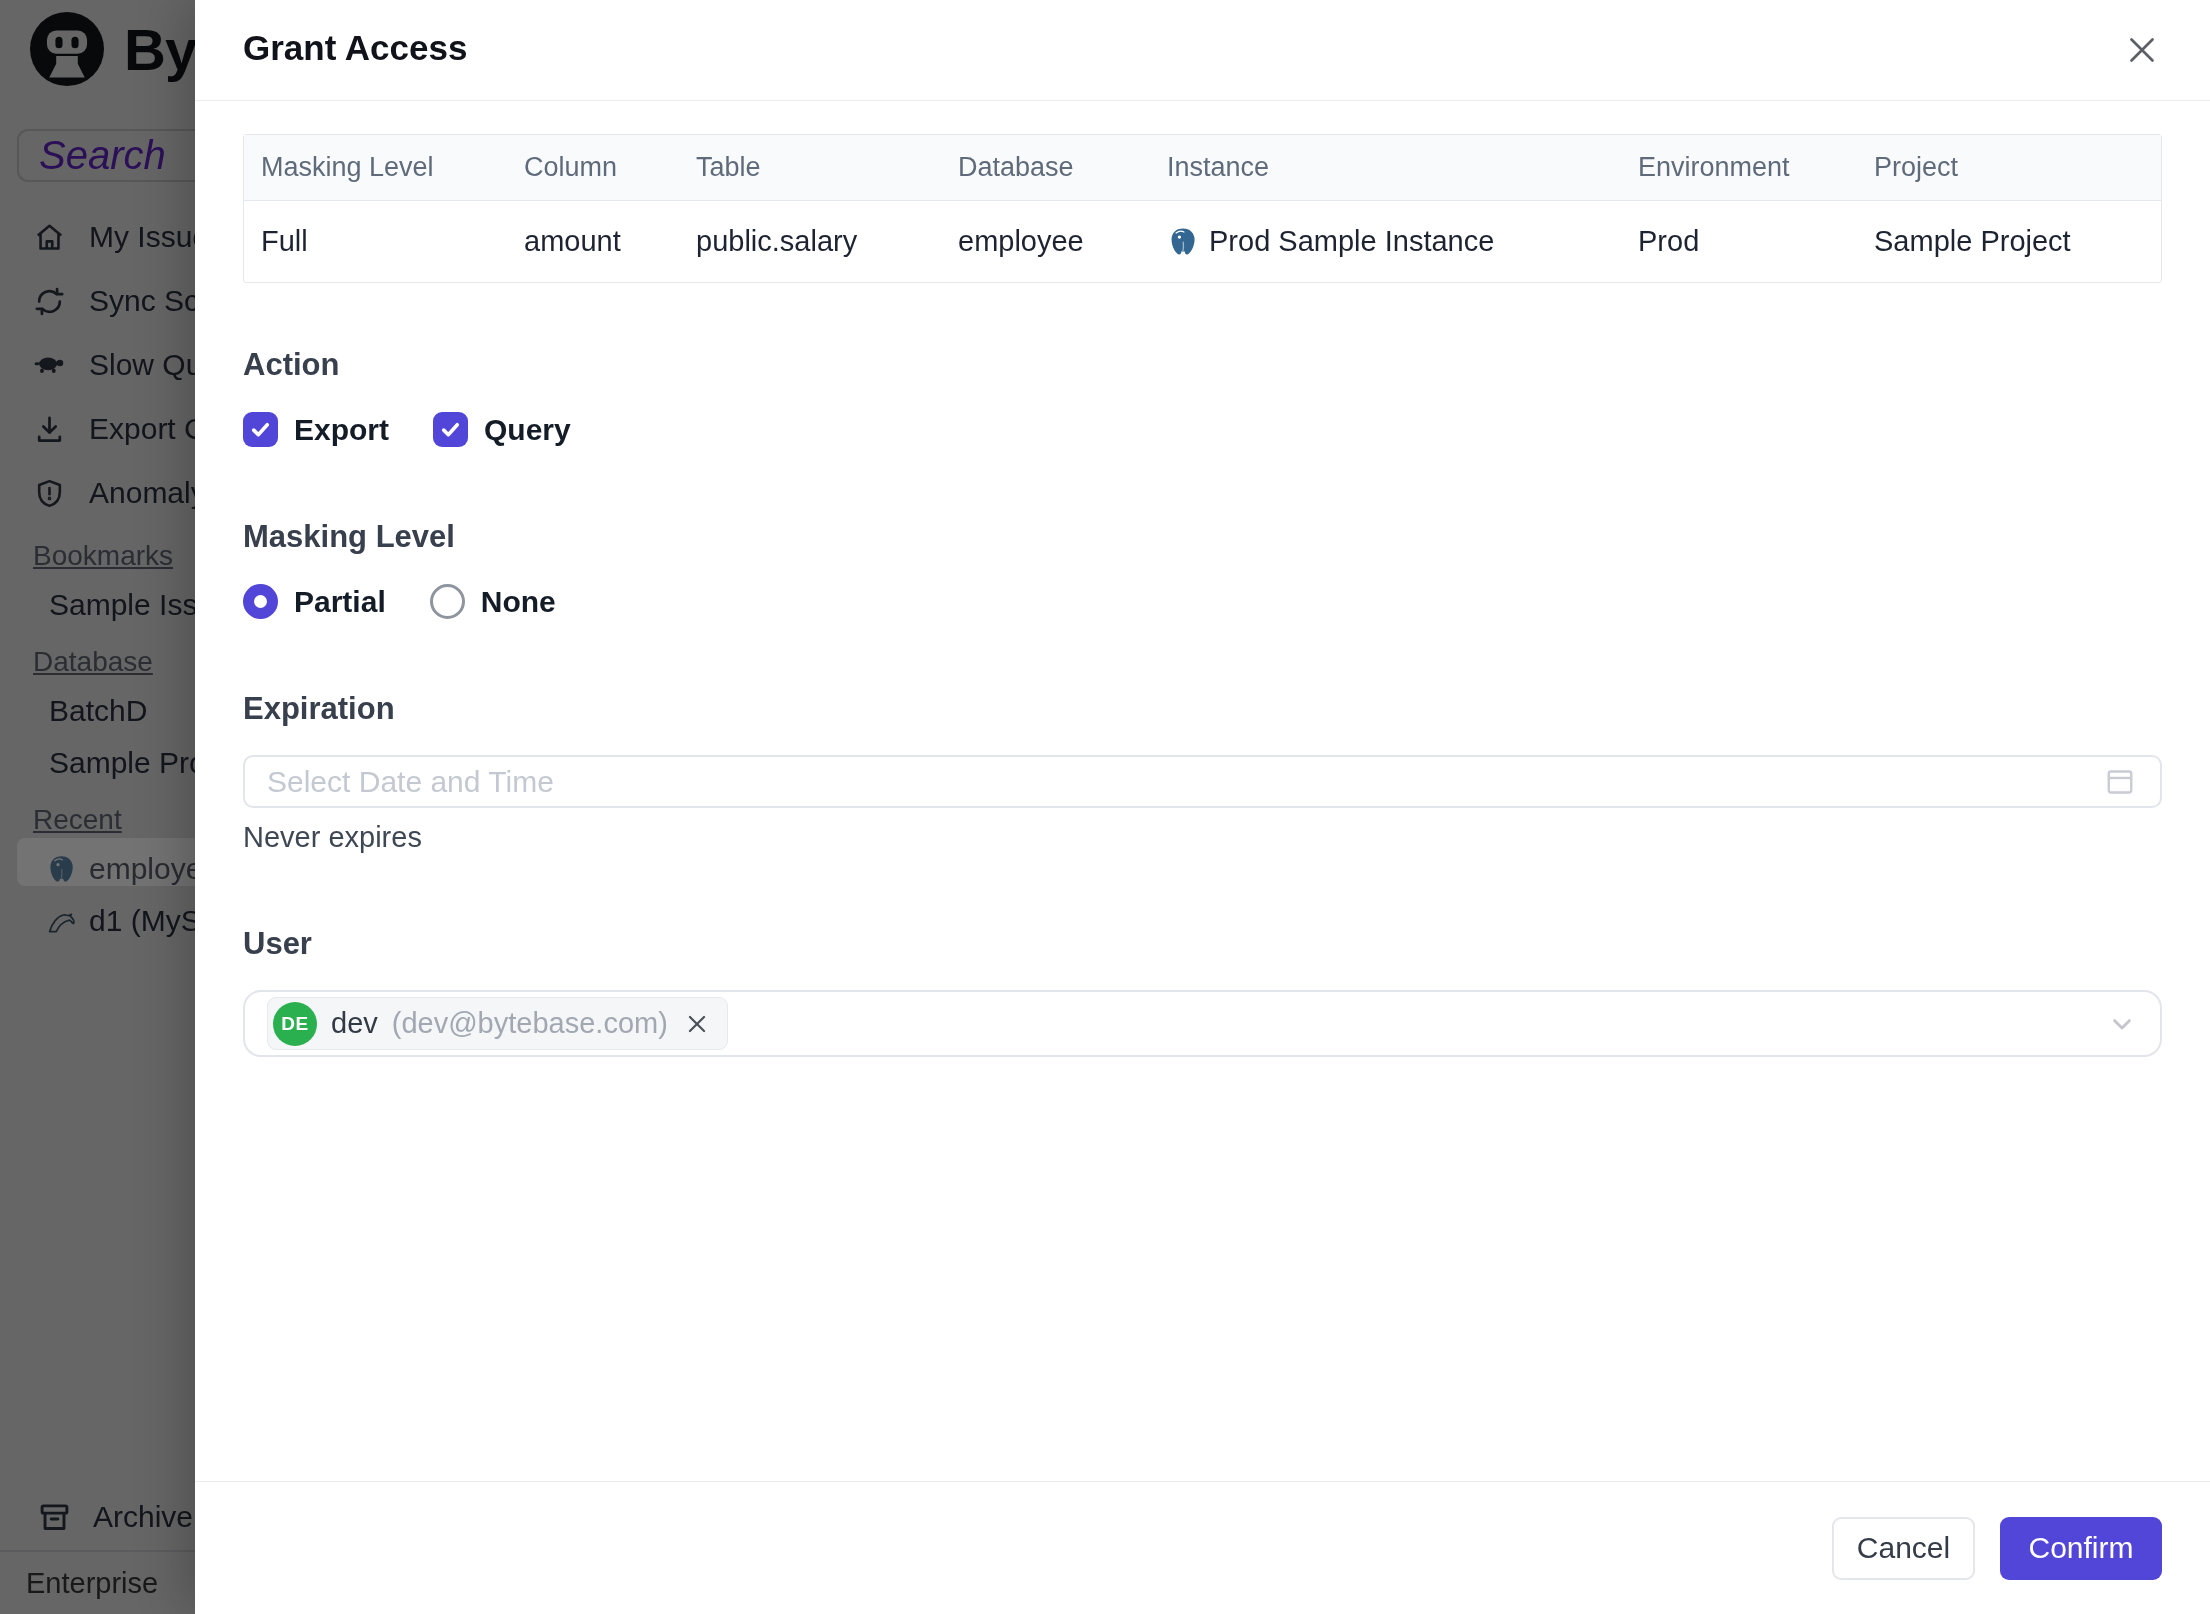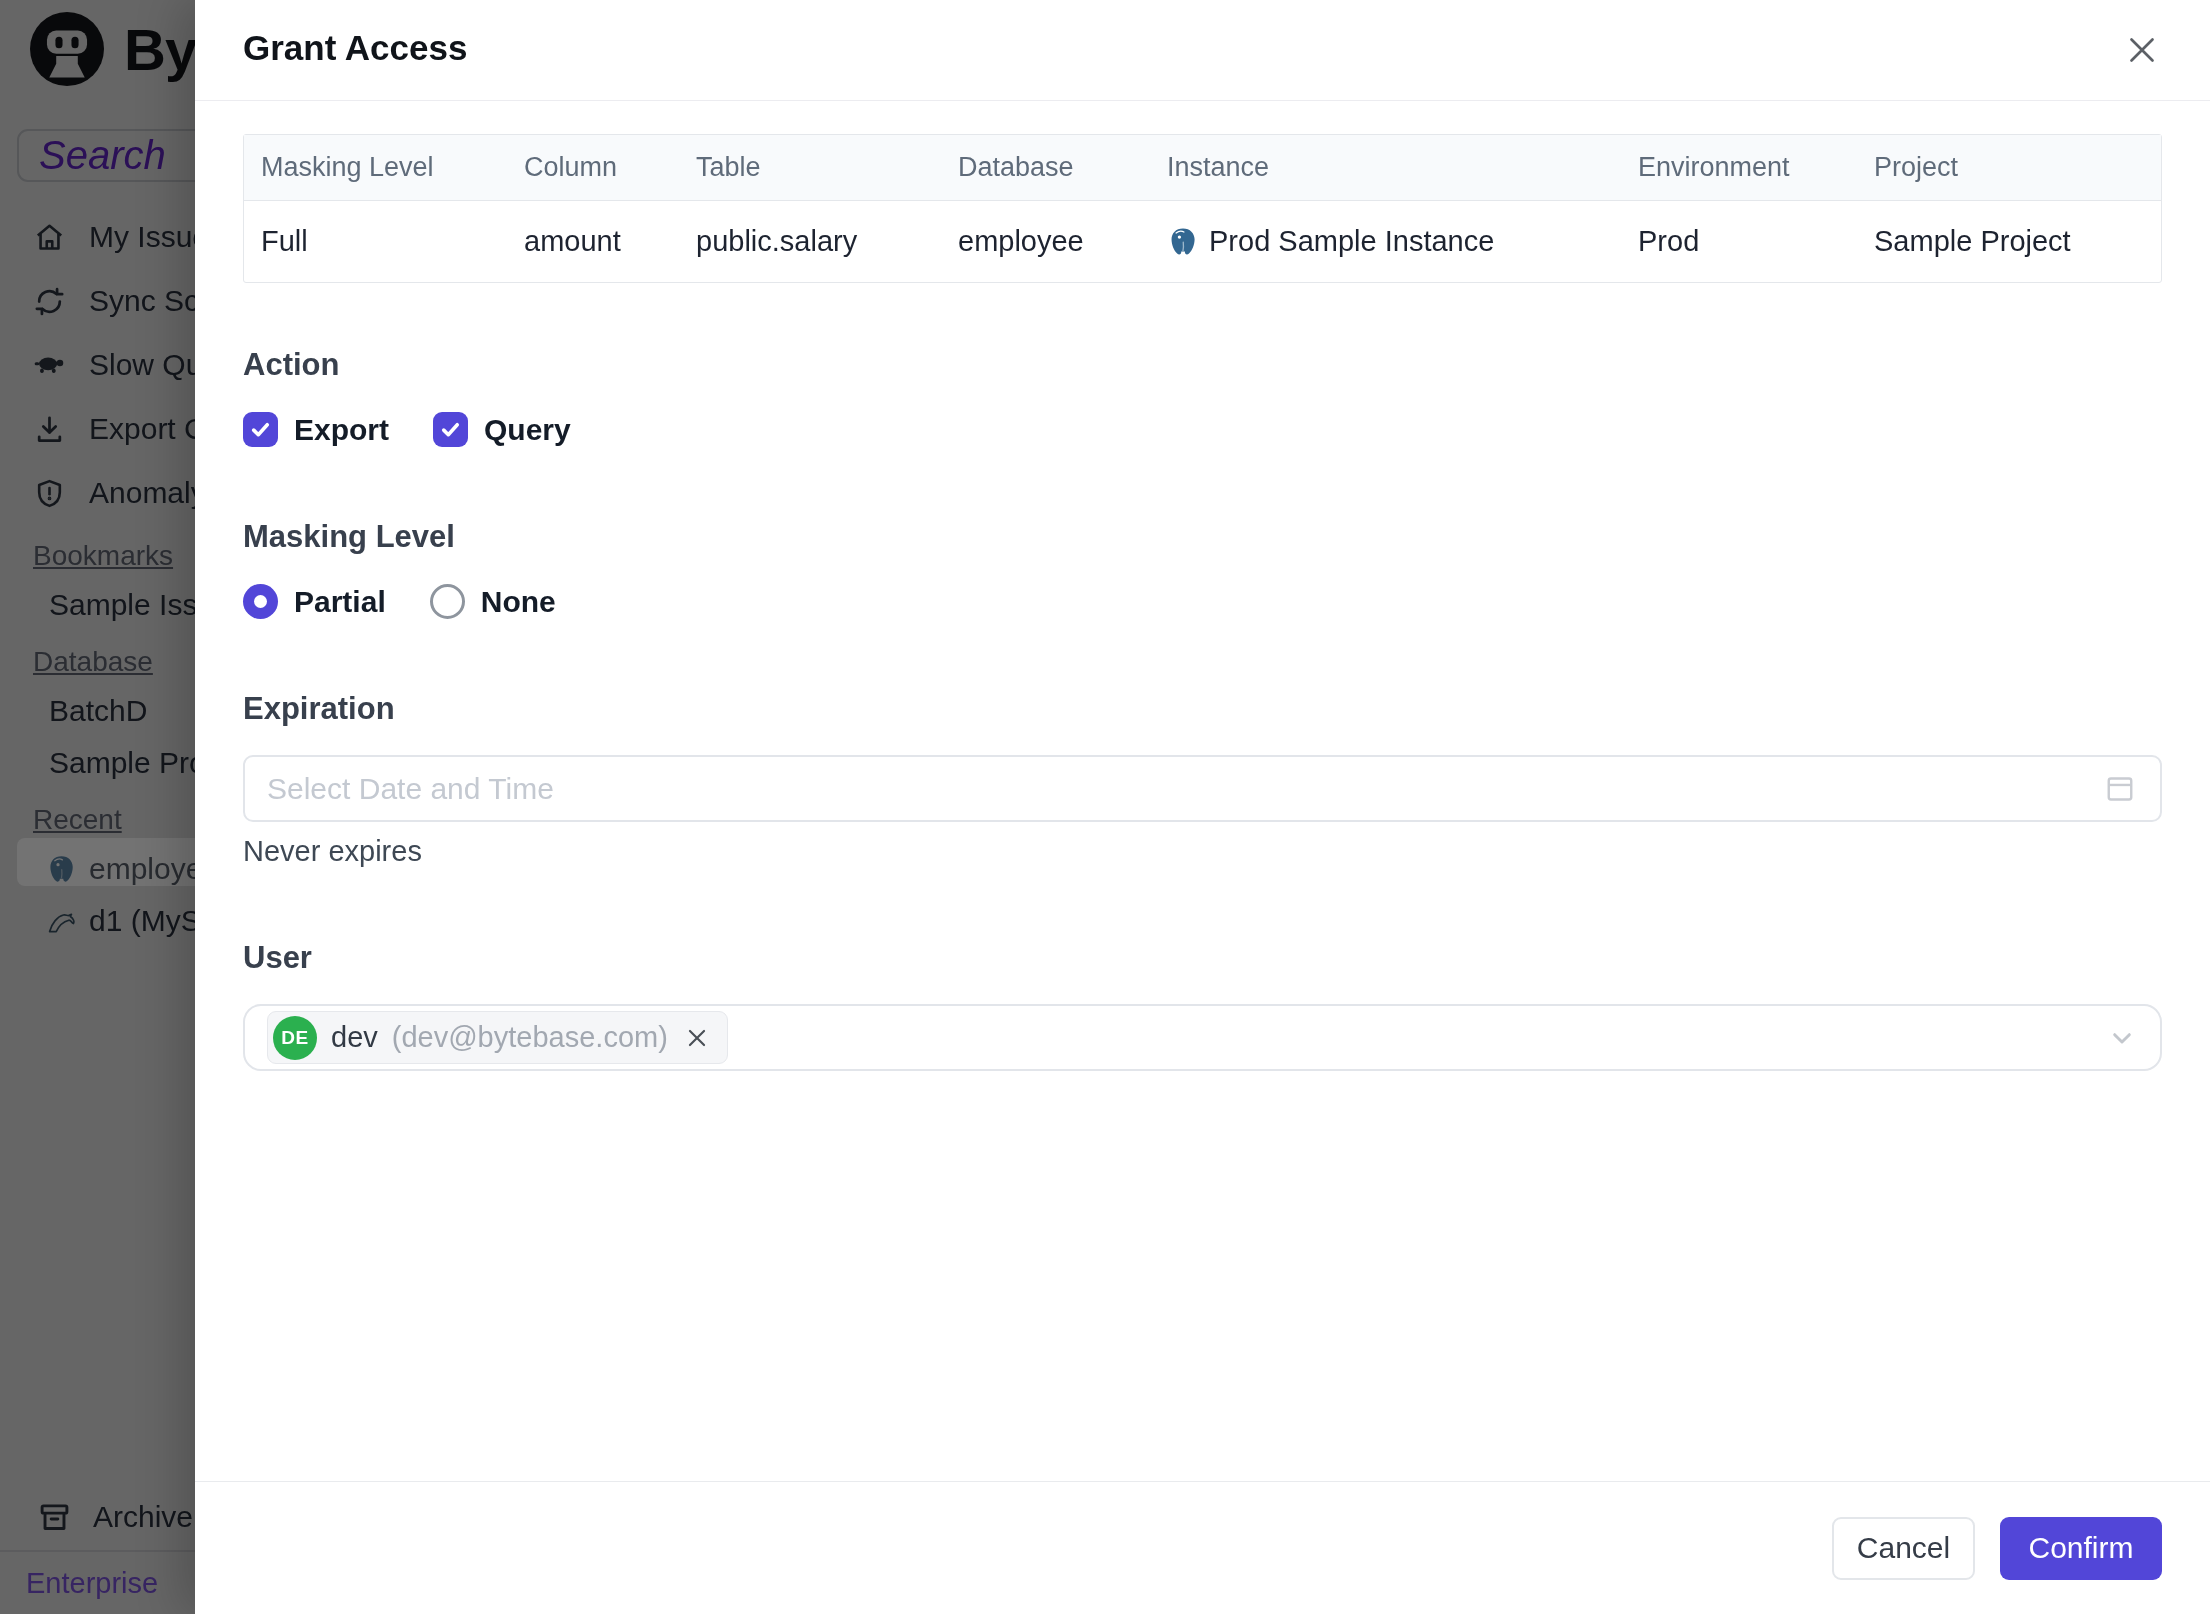--- a/index.html
+++ b/index.html
@@ -20,21 +20,21 @@
   .nav { position:absolute; left:0; top:205px; width:360px; }
   .nav-item { height:64px; display:flex; align-items:center; gap:23px; padding-left:33px; font-size:30px; color:#2e3644; cursor:pointer; }
   .nav-item svg { width:33px; height:33px; flex:0 0 auto; color:#333b47; }
   .sec-label { height:46px; margin-top:8px; display:flex; align-items:center; padding-left:33px; font-size:28px; color:#6b7280;text-decoration:underline; }
   .sub-item { height:52px; display:flex; align-items:center; padding-left:49px; font-size:30px; color:#2e3644; cursor:pointer; }
   .sub-item.with-icon { padding-left:46px; gap:12px; }
   .sub-item svg { width:31px; height:31px; flex:0 0 auto; }
   .sidebar-bottom { position:absolute; left:0; bottom:0; width:360px; }
   .archive-row { height:66px; display:flex; align-items:center; gap:21px; padding-left:37px; font-size:30px; color:#2e3644; cursor:pointer; }
   .archive-row svg { width:35px; height:35px; color:#333b47; }
-  .plan-row { height:64px; border-top:2px solid #e5e7eb; display:flex; align-items:center; padding-left:26px; font-size:29px; color:#8b5cf6; }
+  .plan-row { height:64px; border-top:2px solid #e5e7eb; display:flex; align-items:center; padding-left:26px; font-size:29px; color:#404040; }
   .dim-overlay { position:absolute; left:0; top:0; width:195px; height:1614px; background:rgba(0,0,0,0.60); z-index:5; }
   .row-highlight { position:absolute; left:17px; top:838px; width:178px; height:48px; border-radius:8px 0 0 8px;
     background:rgba(255,255,255,0.09); z-index:6; pointer-events:none; }
   
   .modal { position:absolute; left:195px; top:0; right:0; bottom:0; background:#ffffff; z-index:10;
     box-shadow:-14px 0 44px rgba(0,0,0,0.20); }
   .modal-header { position:absolute; left:0; top:0; right:0; height:101px; border-bottom:1px solid #ececf0; }
   .modal-title { position:absolute; left:48px; top:28px; font-size:35px; font-weight:700; color:#10141a; }
   .modal-close { position:absolute; right:44px; top:26px; width:48px; height:48px; display:flex; align-items:center;
     justify-content:center; cursor:pointer; background:none; border:none; }
@@ -55,21 +55,21 @@
   .h-user { margin-top:72px; }
   .opt-row { margin-top:29px; display:flex; align-items:center; gap:44px; }
   .opt { display:flex; align-items:center; gap:16px; cursor:pointer; }
   .opt-label { font-size:30px; font-weight:700; color:#141c28; }
   .checkbox { width:35px; height:35px; border-radius:9px; background:var(--accent); display:flex; align-items:center; justify-content:center; }
   .checkbox svg { width:25px; height:25px; }
   .radio { width:35px; height:35px; border-radius:50%; }
   .radio.on { background:var(--accent); display:flex; align-items:center; justify-content:center; }
   .radio.on::after { content:""; width:13px; height:13px; border-radius:50%; background:#fff; }
   .radio.off { border:3px solid #8e959e; background:#fff; }
-  .date-input { margin-top:28px; height:67px; border:2px solid #e2e5ea; border-radius:10px; display:flex; align-items:center;
+  .date-input { margin-top:28px; height:53px; border:2px solid #e2e5ea; border-radius:10px; display:flex; align-items:center;
     padding:6px 22px; cursor:text; }
   .date-input .placeholder { font-size:30px; color:#c4c9d1; flex:1; }
   .date-input svg { width:36px; height:36px; color:#c9ccd2; }
   .never-note { margin-top:13px; font-size:29px; color:#3e4854; }
   .user-select { margin-top:28px; height:67px; border:2px solid #e2e5ea; border-radius:18px; display:flex; align-items:center;
     padding:0 22px; cursor:pointer; }
   .user-tag { display:flex; align-items:center; gap:14px; background:#f5f6f8; border:1px solid #e6e8ec; border-radius:9px;
     height:53px; padding:0 15px 0 5px; }
   .avatar { width:44px; height:44px; border-radius:50%; background:var(--green); color:#fff; font-size:19px; font-weight:700;
     display:flex; align-items:center; justify-content:center; letter-spacing:0.5px; }

